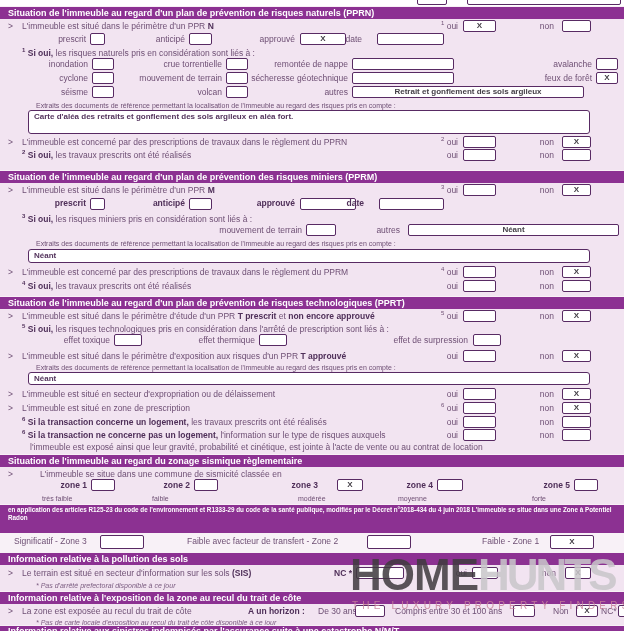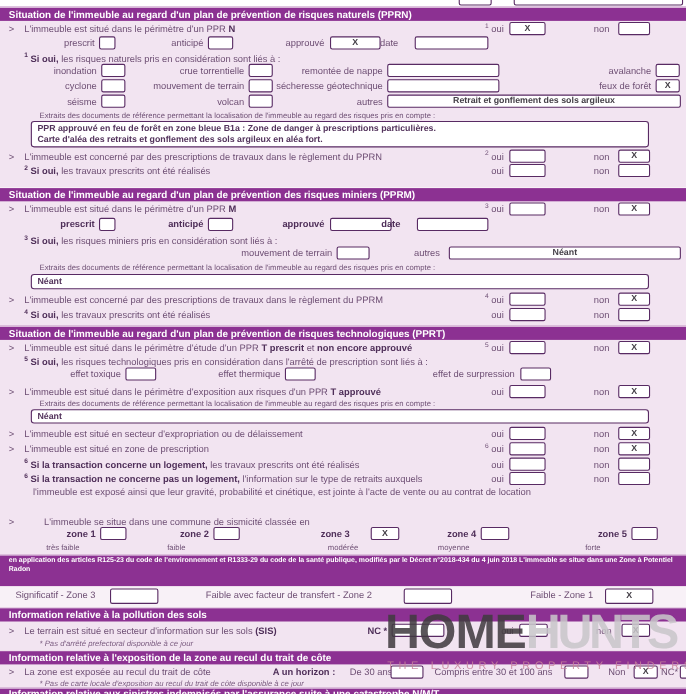--- a/index.html
+++ b/index.html
@@ -90,29 +90,28 @@
     <span class="lab ra" style="left:480px;width:112px">feux de forêt</span>
     <span class="cb" style="left:596px;top:0;width:22px">X</span>
   </div>
 
   <div class="r" style="top:86px">
     <span class="lab ra" style="left:0;width:88px">séisme</span>
     <span class="cb" style="left:92px;top:0;width:22px"></span>
     <span class="lab ra" style="left:118px;width:104px">volcan</span>
     <span class="cb" style="left:226px;top:0;width:22px"></span>
     <span class="lab ra" style="left:250px;width:98px">autres</span>
-    <span class="cb" style="left:352px;top:0;width:267px">Retrait et gonflement des sols argileux</span>
+    <span class="cb" style="left:352px;top:0;width:232px">Retrait et gonflement des sols argileux</span>
   </div>
 
   <div class="r sm" style="top:100px">
     <span class="lab" style="left:36px">Extraits des documents de référence permettant la localisation de l'immeuble au regard des risques pris en compte :</span>
   </div>
 
   <div class="bigbox" style="left:28px;top:110px;width:562px;height:24px">
-    <div>PPR approuvé en feu de forêt en zone bleue B1a : Zone de danger à prescriptions particulières.</div>
     <div>Carte d'aléa des retraits et gonflement des sols argileux en aléa fort.</div>
   </div>
 
   <div class="r" style="top:136px">
     <span class="lab" style="left:8px">&gt;</span>
     <span class="lab" style="left:22px">L'immeuble est concerné par des prescriptions de travaux dans le règlement du PPRN</span>
     <span class="ouiL"><sup>2</sup> <span>oui</span></span>
     <span class="cb ouiB" style="top:0"></span>
     <span class="nonL">non</span>
     <span class="cb nonB" style="top:0">X</span>
@@ -241,31 +240,32 @@
 
   <div class="r" style="top:416px">
     <span class="lab" style="left:22px"><span class="b"><sup>6</sup> <span>Si la transaction concerne un logement,</span></span> <span>les travaux prescrits ont été réalisés</span></span>
     <span class="ouiL">oui</span>
     <span class="cb ouiB" style="top:0"></span>
     <span class="nonL">non</span>
     <span class="cb nonB" style="top:0"></span>
   </div>
 
   <div class="r" style="top:429px">
-    <span class="lab" style="left:22px"><span class="b"><sup>6</sup> <span>Si la transaction ne concerne pas un logement,</span></span> <span>l'information sur le type de retraits auxquels</span></span>
+    <span class="lab" style="left:22px"><span class="b"><sup>6</sup> <span>Si la transaction ne concerne pas un logement,</span></span> <span>l'information sur le type de risques auxquels</span></span>
     <span class="ouiL">oui</span>
     <span class="cb ouiB" style="top:0"></span>
     <span class="nonL">non</span>
     <span class="cb nonB" style="top:0"></span>
   </div>
 
   <div class="r" style="top:441px">
     <span class="lab" style="left:30px">l'immeuble est exposé ainsi que leur gravité, probabilité et cinétique, est jointe à l'acte de vente ou au contrat de location</span>
   </div>
 
+  <div class="band" style="top:454px">Situation de l'immeuble au regard du zonage sismique règlementaire</div>
 
   <div class="r" style="top:468px">
     <span class="lab" style="left:8px">&gt;</span>
     <span class="lab" style="left:40px">L'immeuble se situe dans une commune de sismicité classée en</span>
   </div>
 
   <div class="r" style="top:479px">
     <span class="lab ra b" style="left:37px;width:50px">zone 1</span>
     <span class="cb" style="left:91px;top:0;width:24px"></span>
     <span class="lab ra b" style="left:140px;width:50px">zone 2</span>

